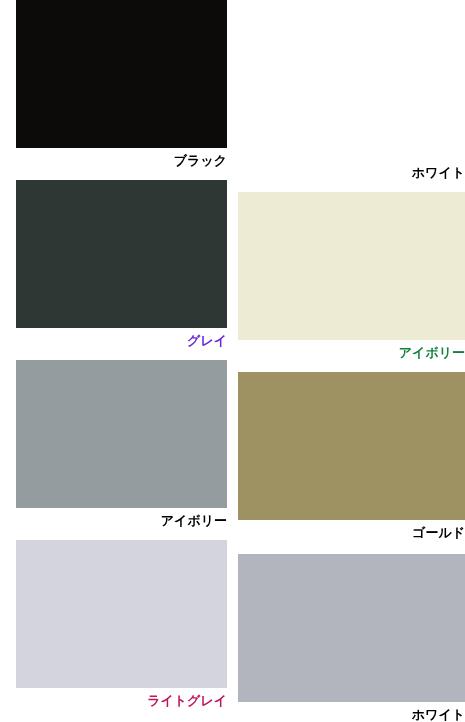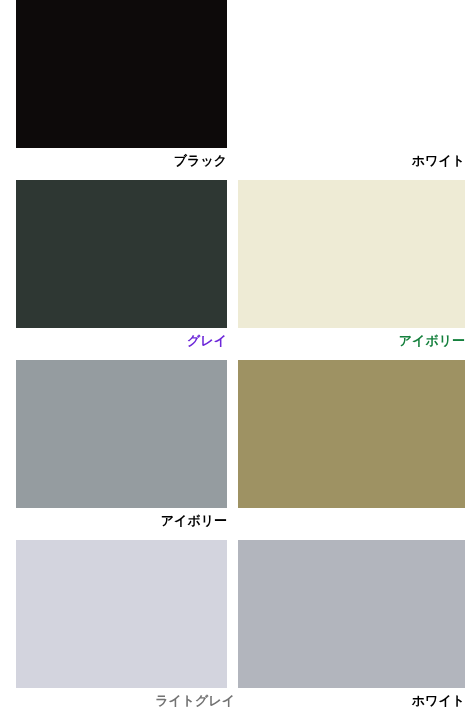--- a/index.html
+++ b/index.html
@@ -35,20 +35,21 @@
     flex-direction: column;
     box-sizing: border-box;
   }
   .cell.col1 {
     width: 227px;
     margin-right: 11px;
     padding-left: 16px;
   }
   .cell.col2 {
     width: 227px;
+    justify-content: flex-end;
   }
   .swatch {
     width: 100%;
     height: 148px;
     box-sizing: border-box;
     flex: 0 0 auto;
   }
   .swatch-label {
     display: block;
     width: 100%;
@@ -90,27 +91,28 @@
     </div>
   </div>
 
   <div class="row">
     <div class="cell col1">
       <div class="swatch" style="background-color: rgb(149, 156, 160);"></div>
       <span class="swatch-label" style="color: rgb(0, 0, 0);">アイボリー</span>
     </div>
     <div class="cell col2">
       <div class="swatch" style="background-color: rgb(158, 146, 99);"></div>
+      <span class="swatch-label" style="color: rgb(0, 0, 0);">ゴールド</span>
     </div>
   </div>
 
   <div class="row last">
     <div class="cell col1">
       <div class="swatch" style="background-color: rgb(211, 212, 222);"></div>
-      <span class="swatch-label" style="color: #737373; margin-left: 8px;">ライトグレイ</span>
+      <span class="swatch-label" style="color: #be185d;">ライトグレイ</span>
     </div>
     <div class="cell col2">
       <div class="swatch" style="background-color: rgb(178, 181, 189);"></div>
       <span class="swatch-label" style="color: rgb(0, 0, 0);">ホワイト</span>
     </div>
   </div>
 
 </div>
 
 </body></html>

